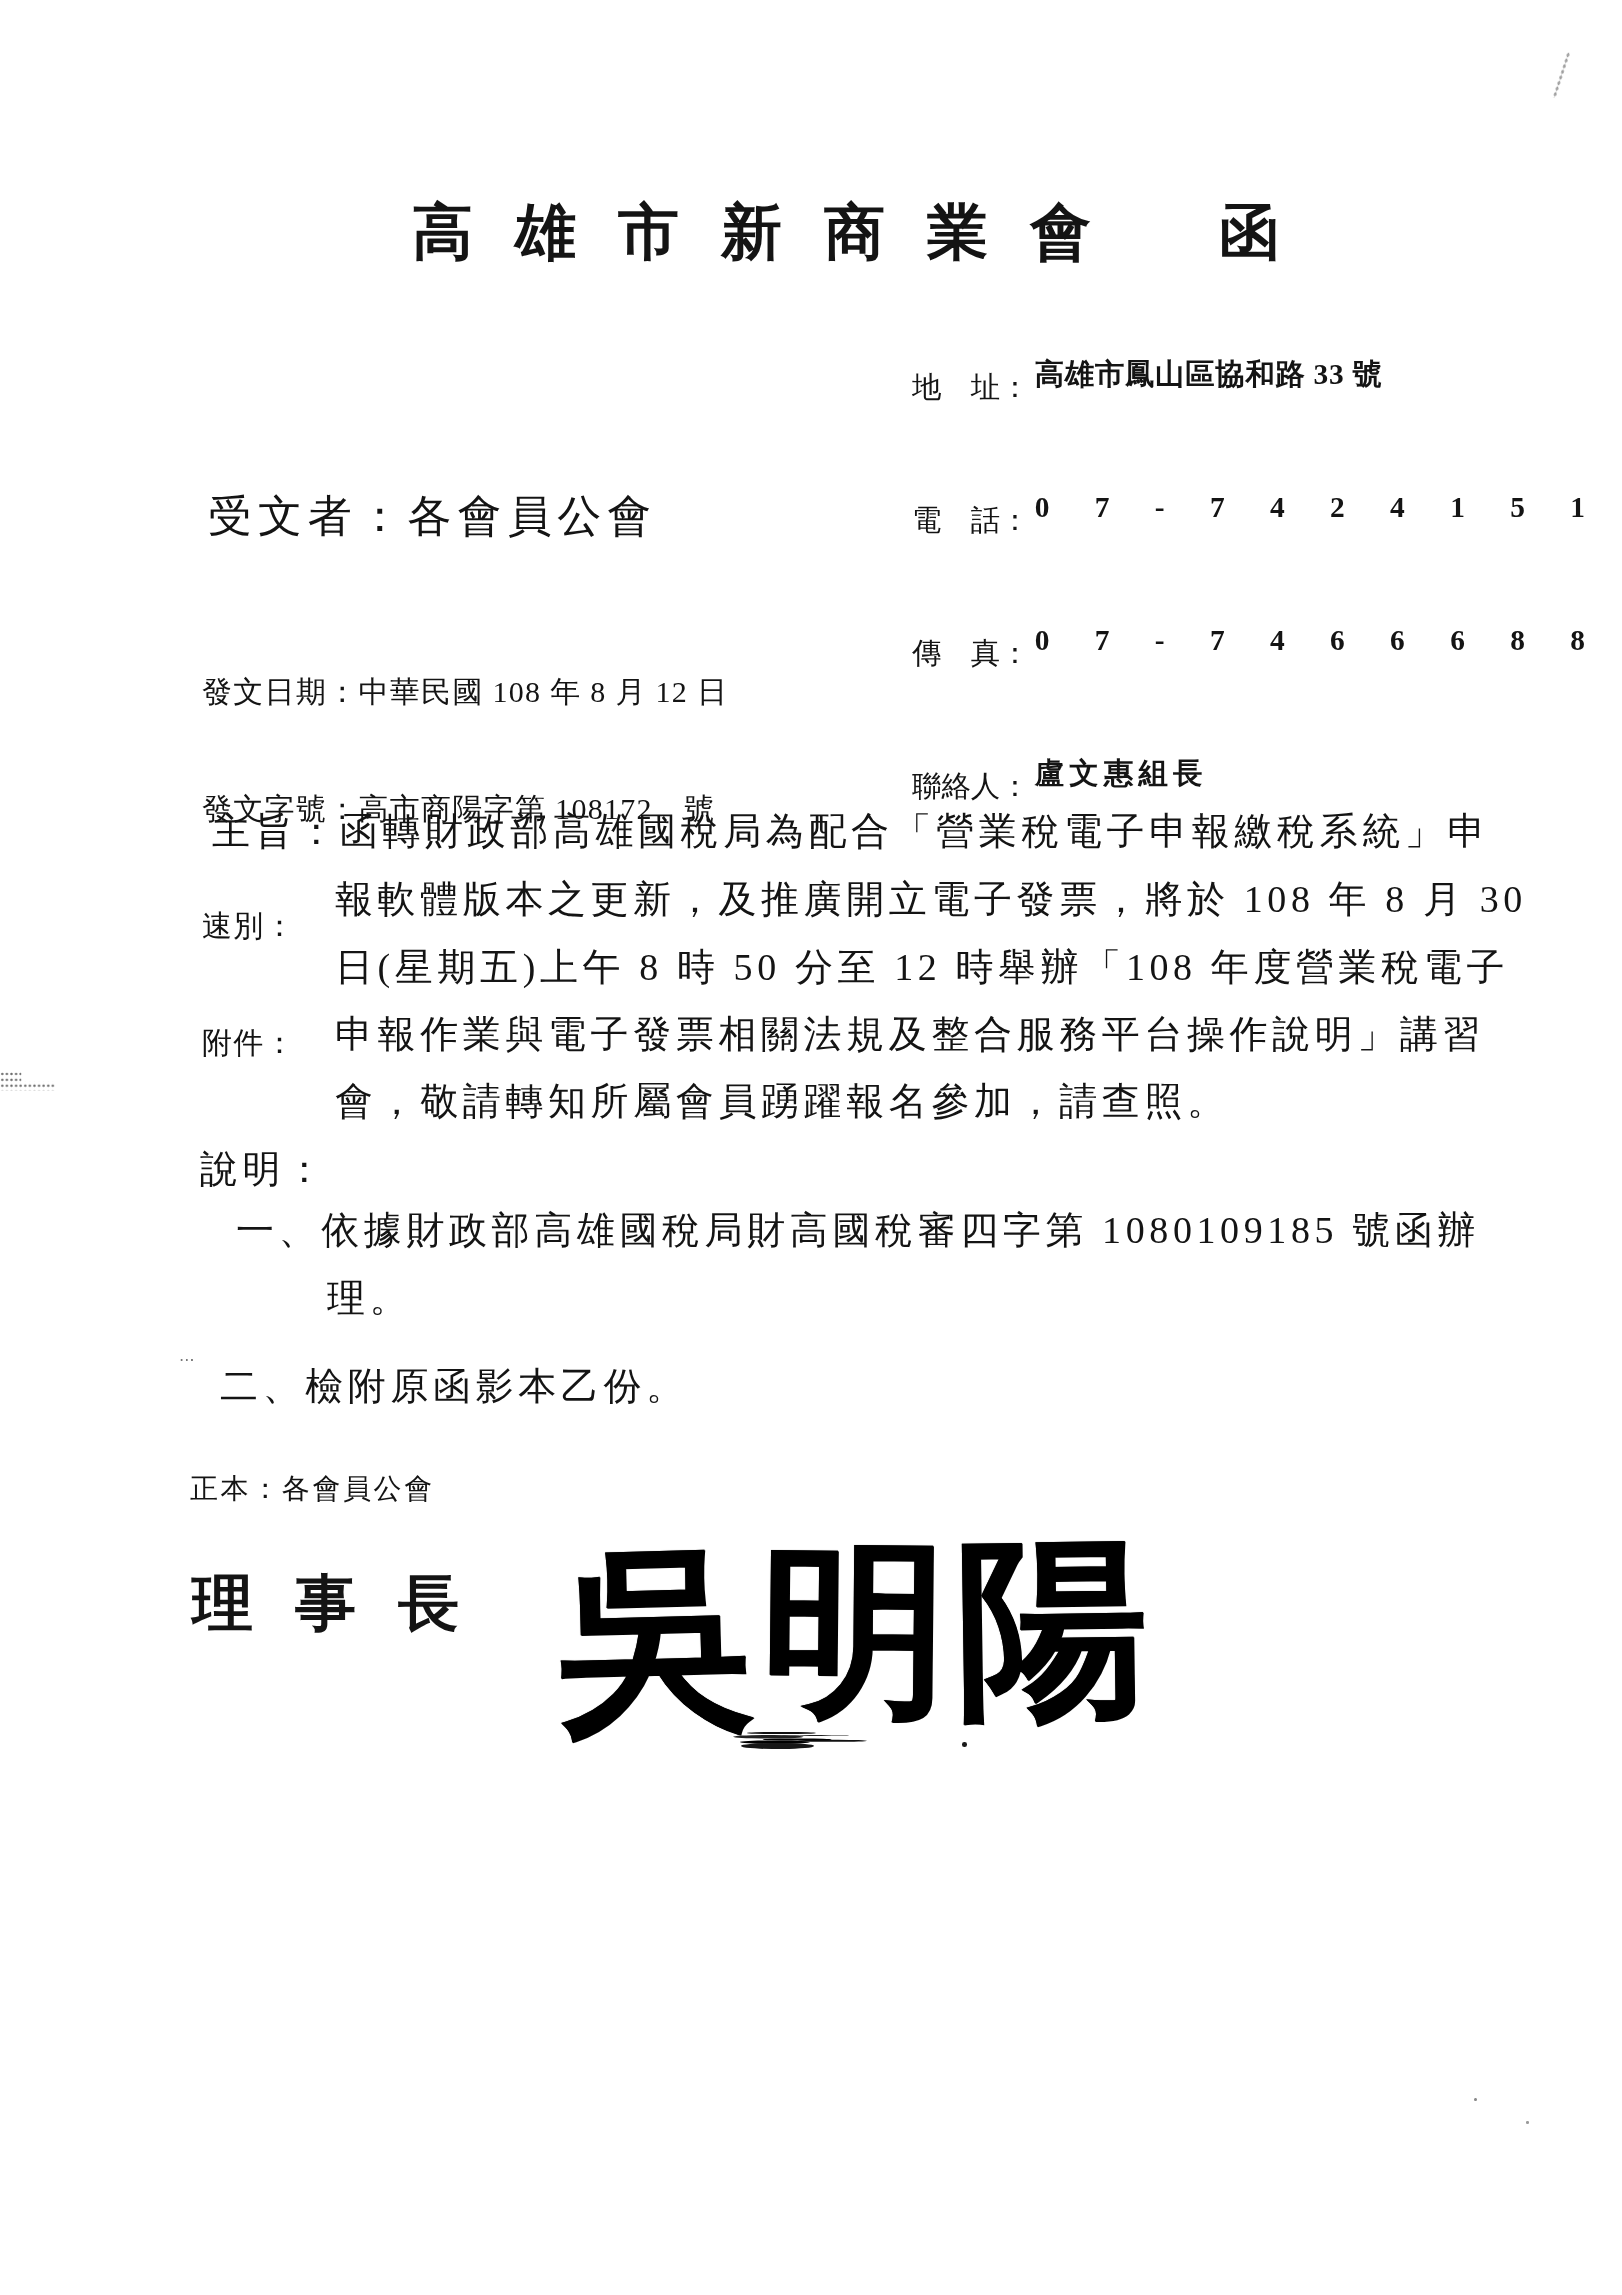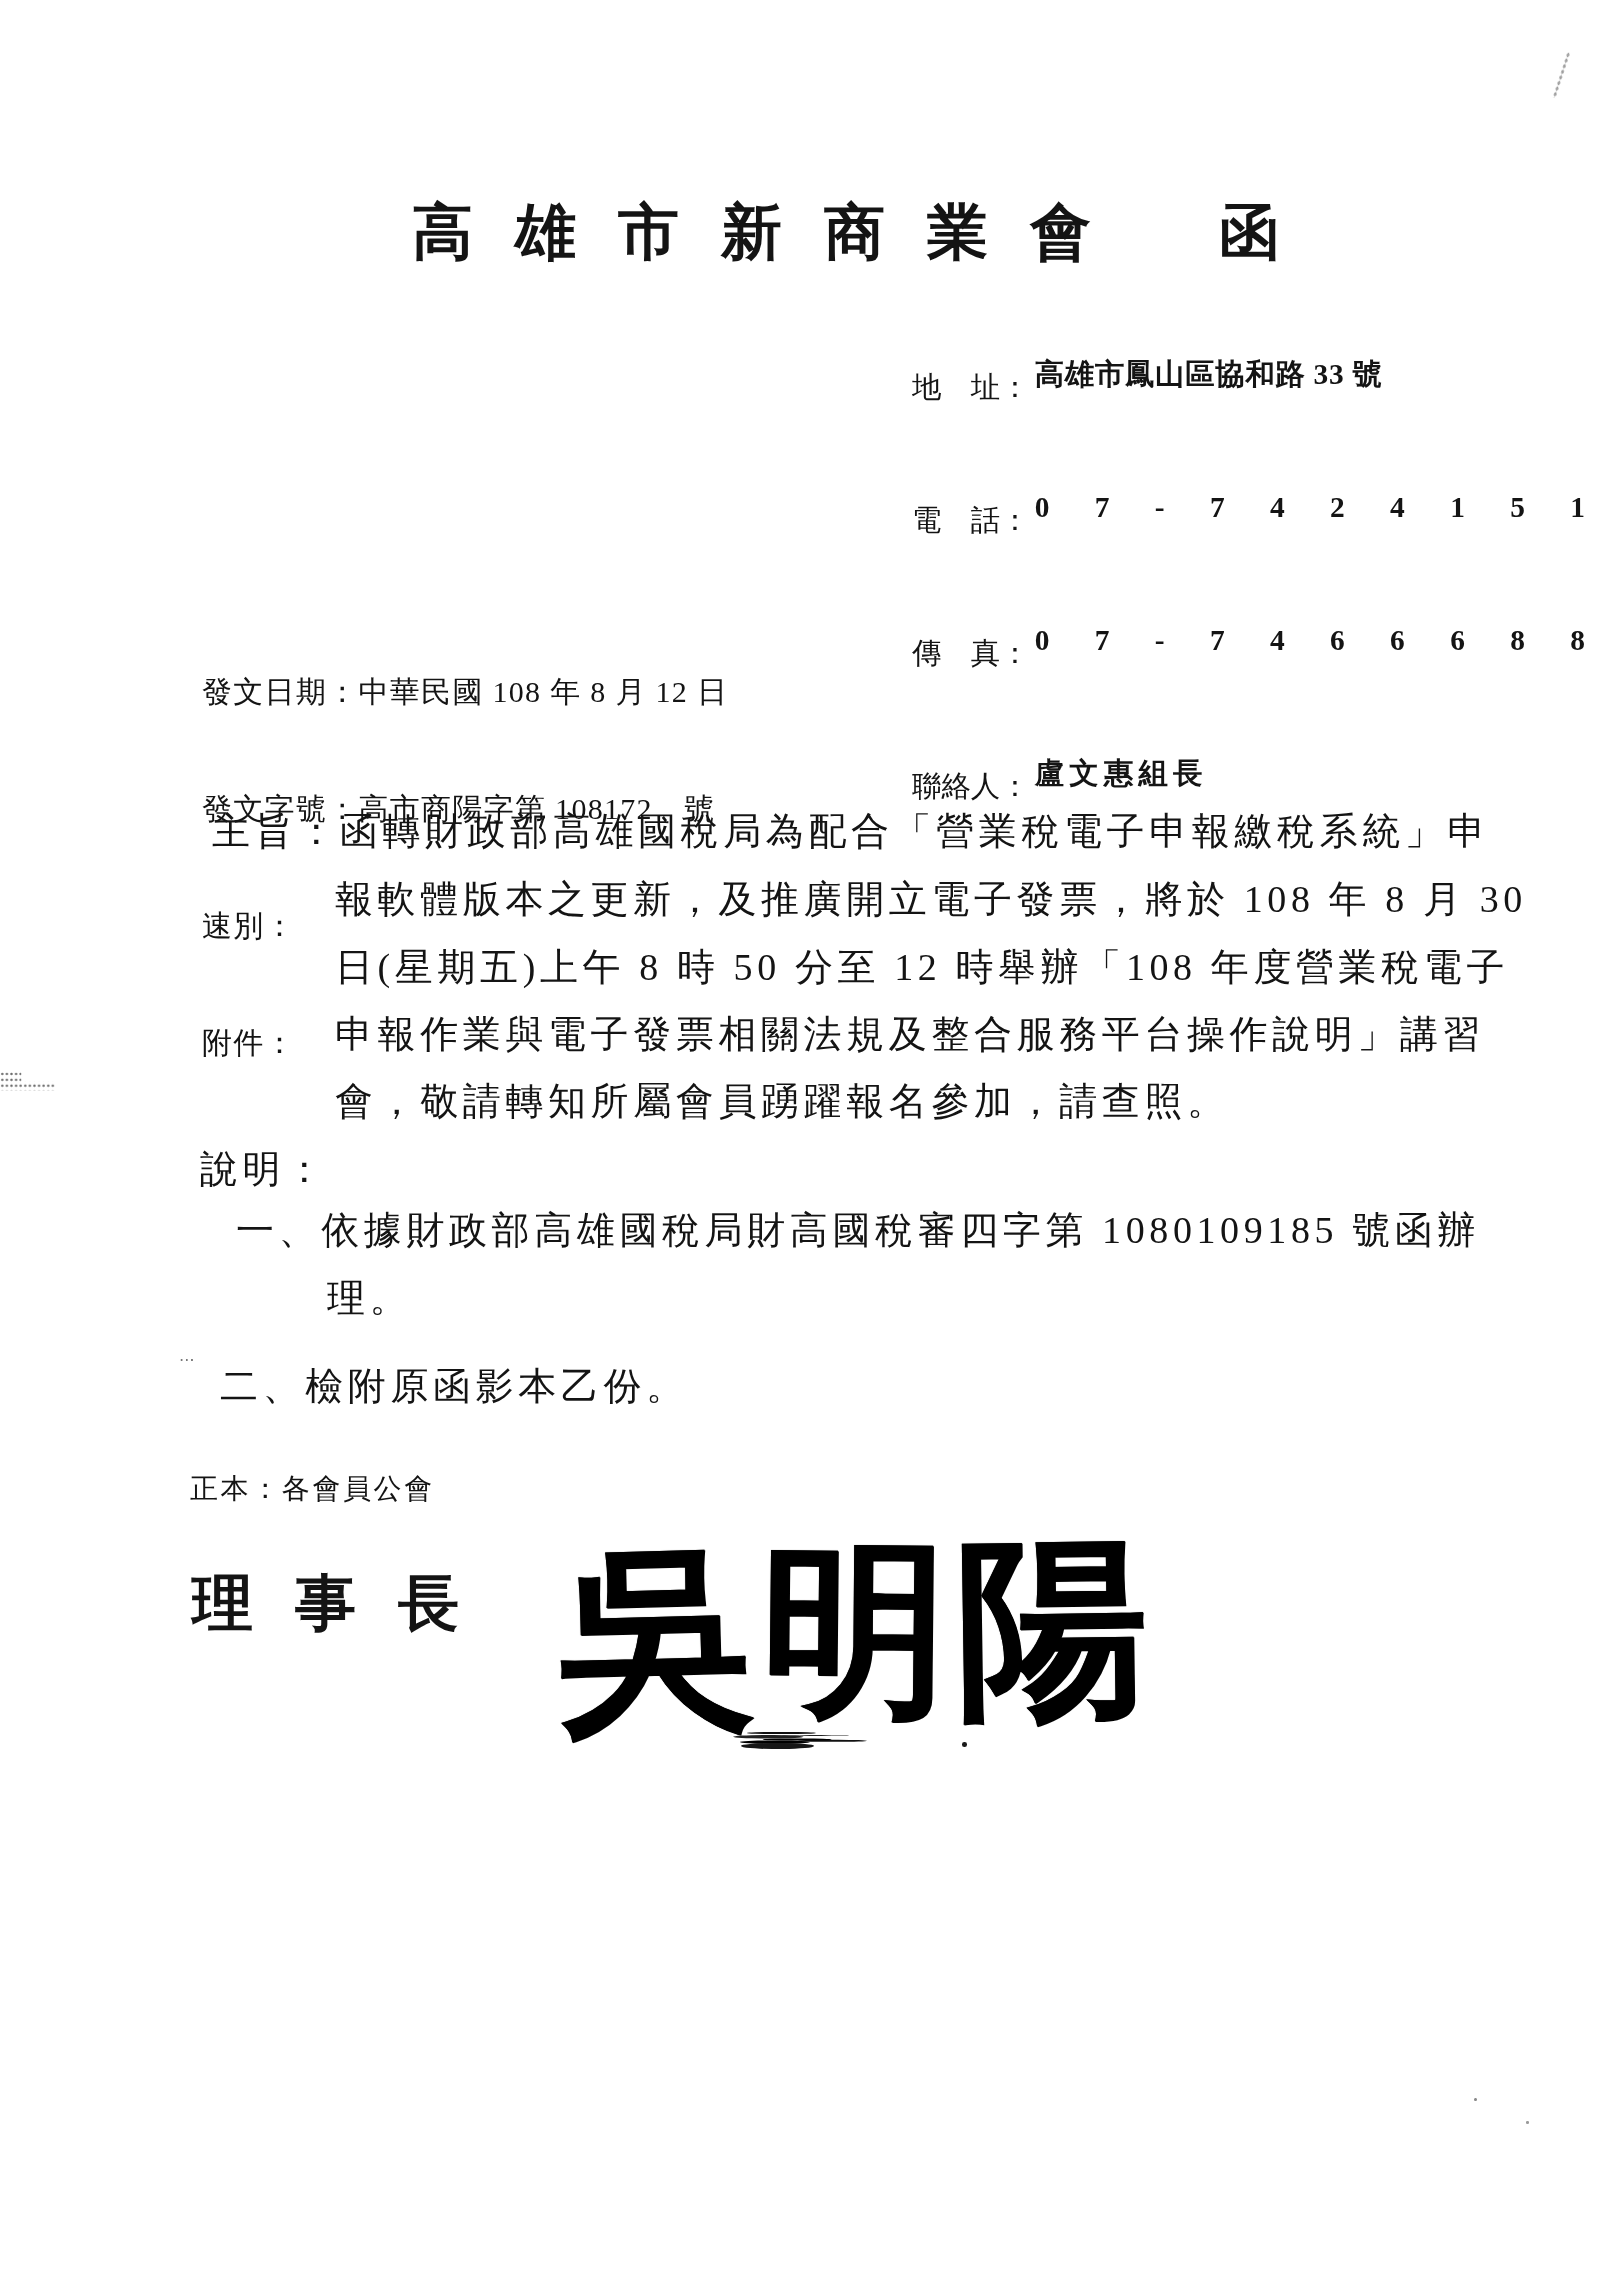--- a/index.html
+++ b/index.html
@@ -95,20 +95,21 @@
     <div class="crow">
       <span class="clabel">傳　真：</span>
       <span class="cvalue digits">0 7 - 7 4 6 6 6 8 8</span>
     </div>
     <div class="crow">
       <span class="clabel">聯絡人：</span>
       <span class="cvalue person">盧文惠組長</span>
     </div>
   </div>
 
+  <div class="abs recipient">受文者：各會員公會</div>
 
   <div class="abs meta">
     <div>發文日期：中華民國 108 年 8 月 12 日</div>
     <div>發文字號：高市商陽字第 108172　號</div>
     <div>速別：</div>
     <div>附件：</div>
   </div>
 
   <div class="abs bline subj1">主旨：函轉財政部高雄國稅局為配合「營業稅電子申報繳稅系統」申</div>
   <div class="abs bline subj2">報軟體版本之更新，及推廣開立電子發票，將於 108 年 8 月 30</div>

